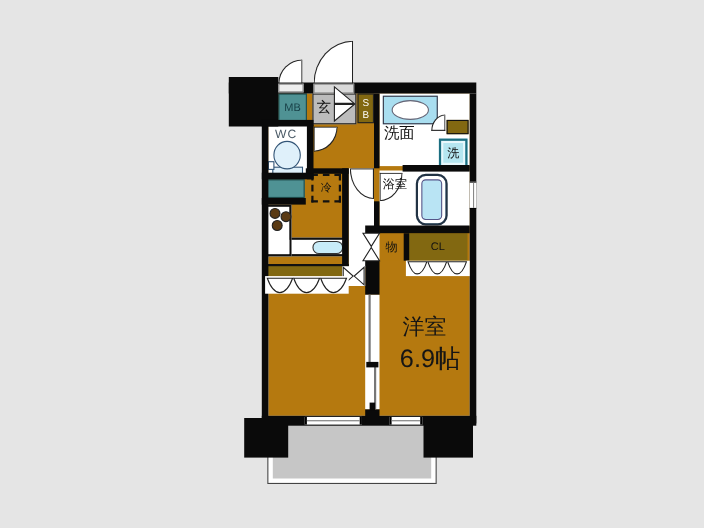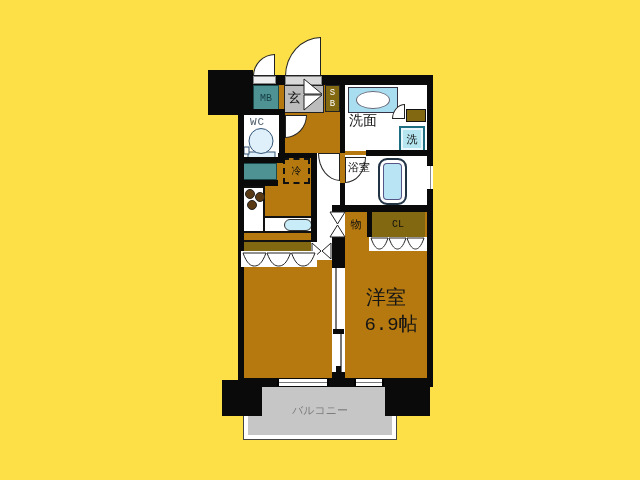--- a/index.html
+++ b/index.html
@@ -1,17 +1,17 @@
 <!DOCTYPE html>
 <html><head>
 <meta charset="utf-8">
 <style>
   html,body{margin:0;padding:0;background:#fff;}
-  #stage{position:relative;width:640px;height:480px;background:#fde047;overflow:hidden;
-         font-family:Liberation Mono, monospace;}
+  #stage{position:relative;width:640px;height:480px;background:#e5e5e5;overflow:hidden;
+         font-family:Liberation Sans, sans-serif;}
   .abs{position:absolute;box-sizing:border-box;}
   .wall{position:absolute;background:#0a0a0a;}
   .lbl{position:absolute;color:#111;white-space:pre;}
   .ctr{display:flex;align-items:center;justify-content:center;text-align:center;}
   .arc{position:absolute;background:#fff;border:1.5px solid #222;box-sizing:border-box;}
   svg{position:absolute;overflow:visible;}
 </style>
 </head>
 <body>
 
@@ -142,16 +142,15 @@
   <div class="abs" style="left:354px;top:379px;width:30px;height:7px;background:#fff;border-left:2px solid #000;border-right:2px solid #000;"></div>
   <div class="abs" style="left:356px;top:382px;width:26px;height:1px;background:#777;"></div>
 
   <div class="wall" style="left:222px;top:380px;width:40px;height:36px;"></div>
   <div class="wall" style="left:385px;top:380px;width:45px;height:36px;"></div>
 
   <div class="lbl" style="left:250px;top:116px;font-size:11px;color:#4a5a66;letter-spacing:1px;">WC</div>
   <div class="lbl" style="left:349px;top:112px;font-size:14px;">洗面</div>
   <div class="lbl" style="left:348px;top:160px;font-size:11px;">浴室</div>
   <div class="lbl ctr" style="left:345px;top:284px;width:82px;font-size:20px;color:#151515;justify-content:center;">洋室</div>
-  <div class="lbl ctr" style="left:345px;top:311px;width:92px;font-size:19px;color:#151515;justify-content:center;">6.9帖</div>
-  <div class="lbl ctr" style="left:243px;top:403px;width:154px;font-size:11px;color:#7d7d7d;justify-content:center;">バルコニー</div>
+  <div class="lbl ctr" style="left:345px;top:311px;width:92px;font-size:23px;color:#151515;justify-content:center;">6.9帖</div>
 
 </div>
 
 </body></html>

